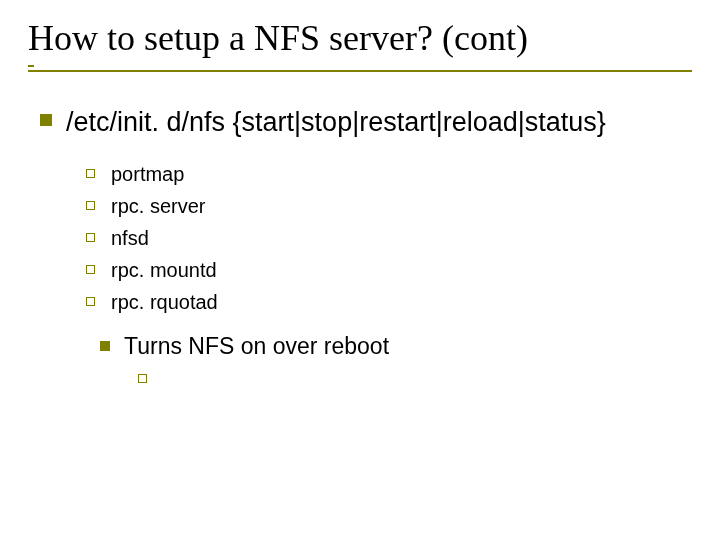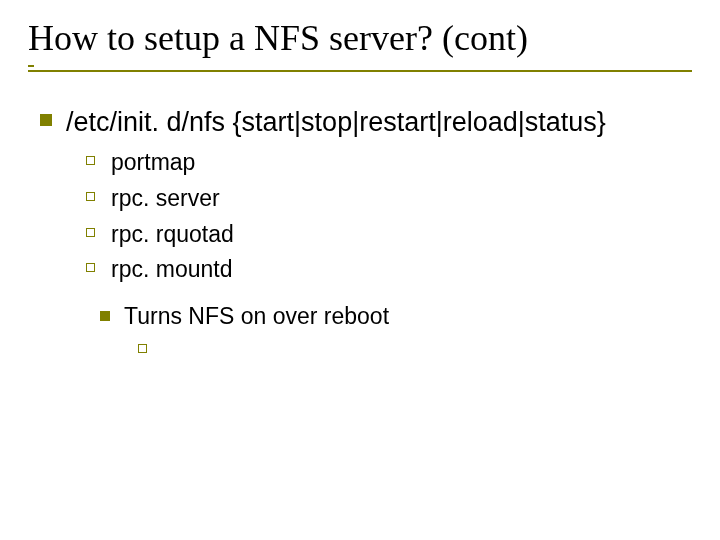--- a/index.html
+++ b/index.html
@@ -39,21 +39,21 @@
     height: 2px;
     background: #808000;
     margin-bottom: 3px;
   }
   .body {
     padding-left: 12px;
   }
   .lvl1 {
     display: flex;
     align-items: flex-start;
-    margin-bottom: 9px;
+    margin-bottom: 22px;
   }
   .lvl1 .bullet1 {
     width: 12px;
     height: 12px;
     background: #808000;
     flex: 0 0 12px;
     margin-top: 8px;
     margin-right: 14px;
   }
   .lvl1 .text1 {
@@ -72,21 +72,21 @@
     width: 9px;
     height: 9px;
     border: 1.5px solid #808000;
     box-sizing: border-box;
     flex: 0 0 9px;
     margin-top: 8px;
     margin-right: 16px;
     background: #fff;
   }
   .lvl2 .text2 {
-    font-size: 23px;
+    font-size: 20px;
     line-height: 1.3;
   }
   .lvl1b {
     display: flex;
     align-items: flex-start;
     margin-top: 18px;
     margin-bottom: 6px;
     margin-left: 14px;
   }
   .lvl1b .bullet1b {
@@ -127,25 +127,29 @@
       <div class="lvl2">
         <span class="bullet2"></span>
         <span class="text2">portmap</span>
       </div>
       <div class="lvl2">
         <span class="bullet2"></span>
         <span class="text2">rpc. server</span>
       </div>
       <div class="lvl2">
         <span class="bullet2"></span>
-        <span class="text2">rpc. rquotad</span>
+        <span class="text2">nfsd</span>
       </div>
       <div class="lvl2">
         <span class="bullet2"></span>
         <span class="text2">rpc. mountd</span>
+      </div>
+      <div class="lvl2">
+        <span class="bullet2"></span>
+        <span class="text2">rpc. rquotad</span>
       </div>
 
       <div class="lvl1b">
         <span class="bullet1b"></span>
         <span class="text1b">Turns NFS on over reboot</span>
       </div>
 
       <div class="lvl3-group">
         <div class="lvl2">
           <span class="bullet2"></span>

